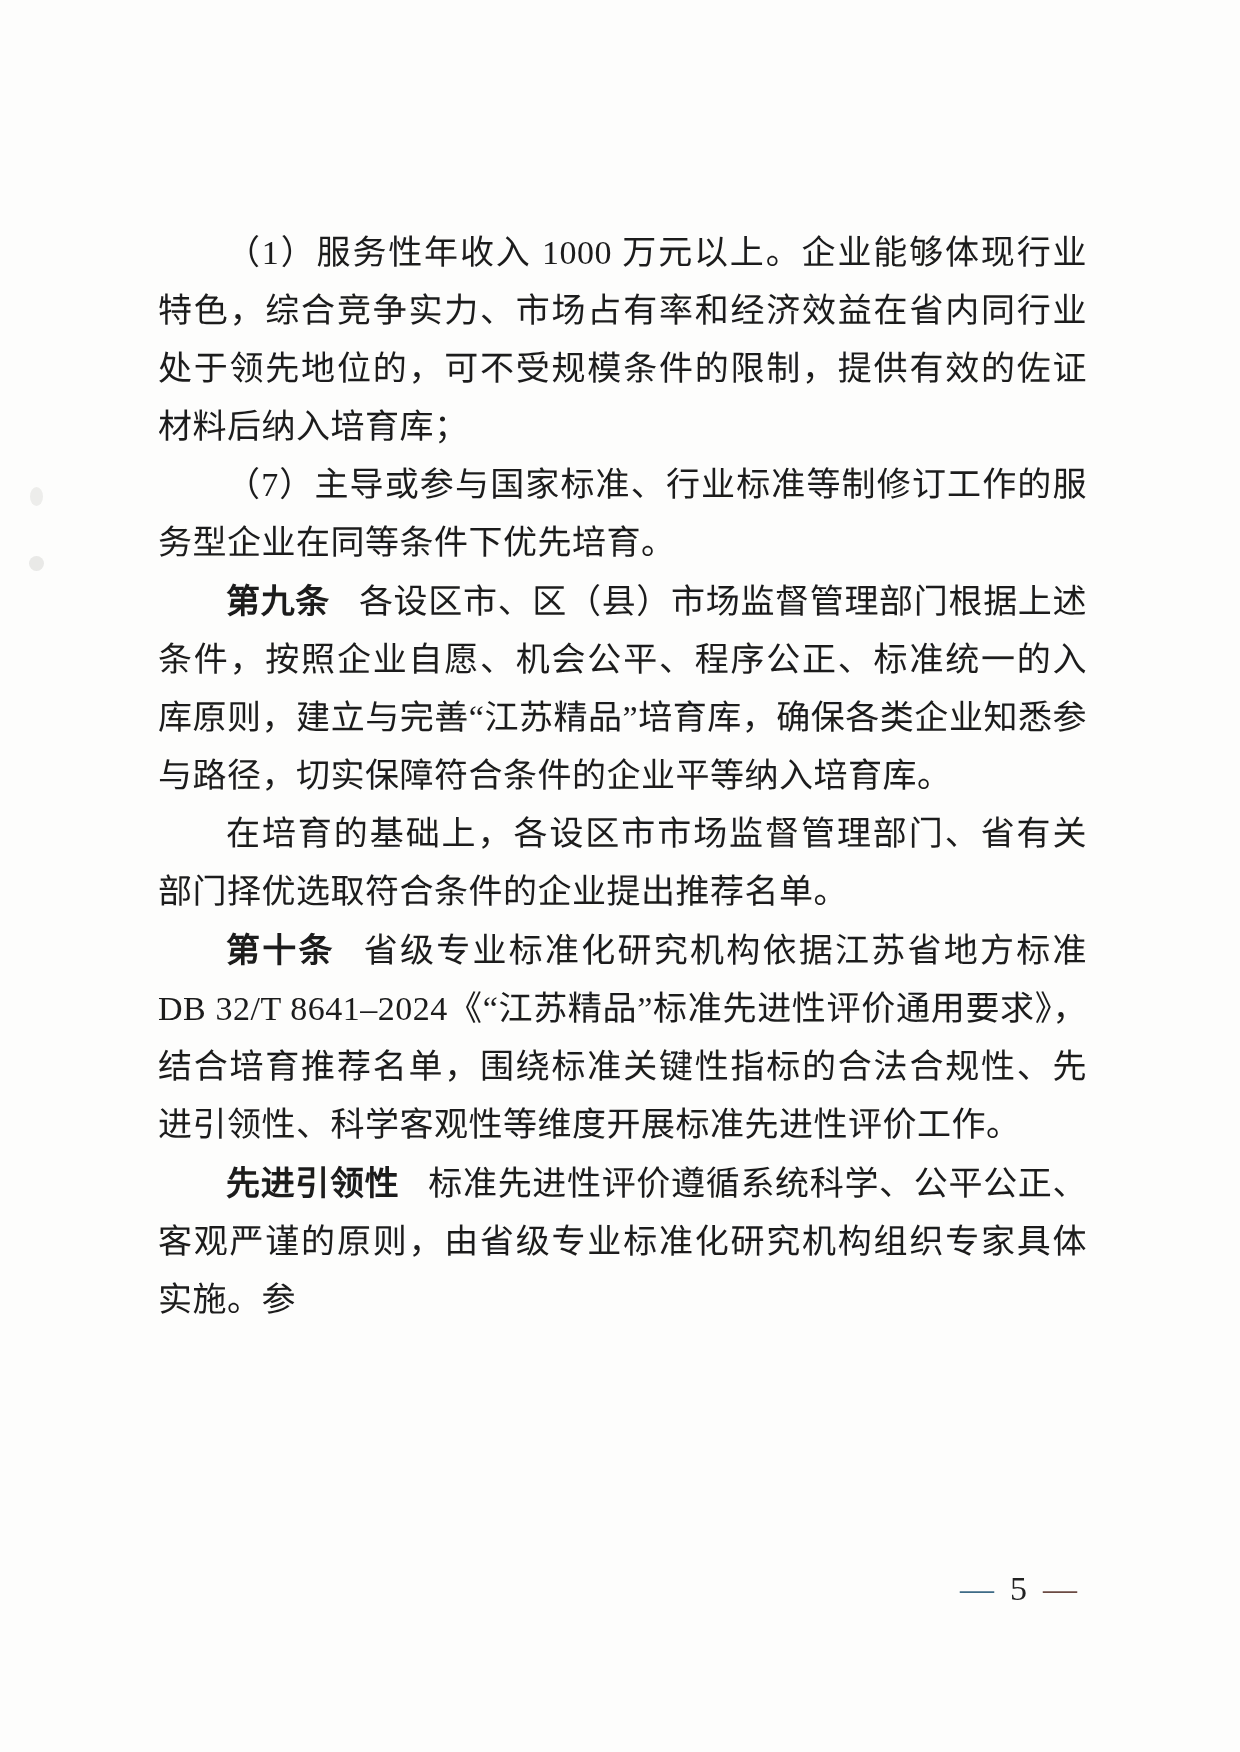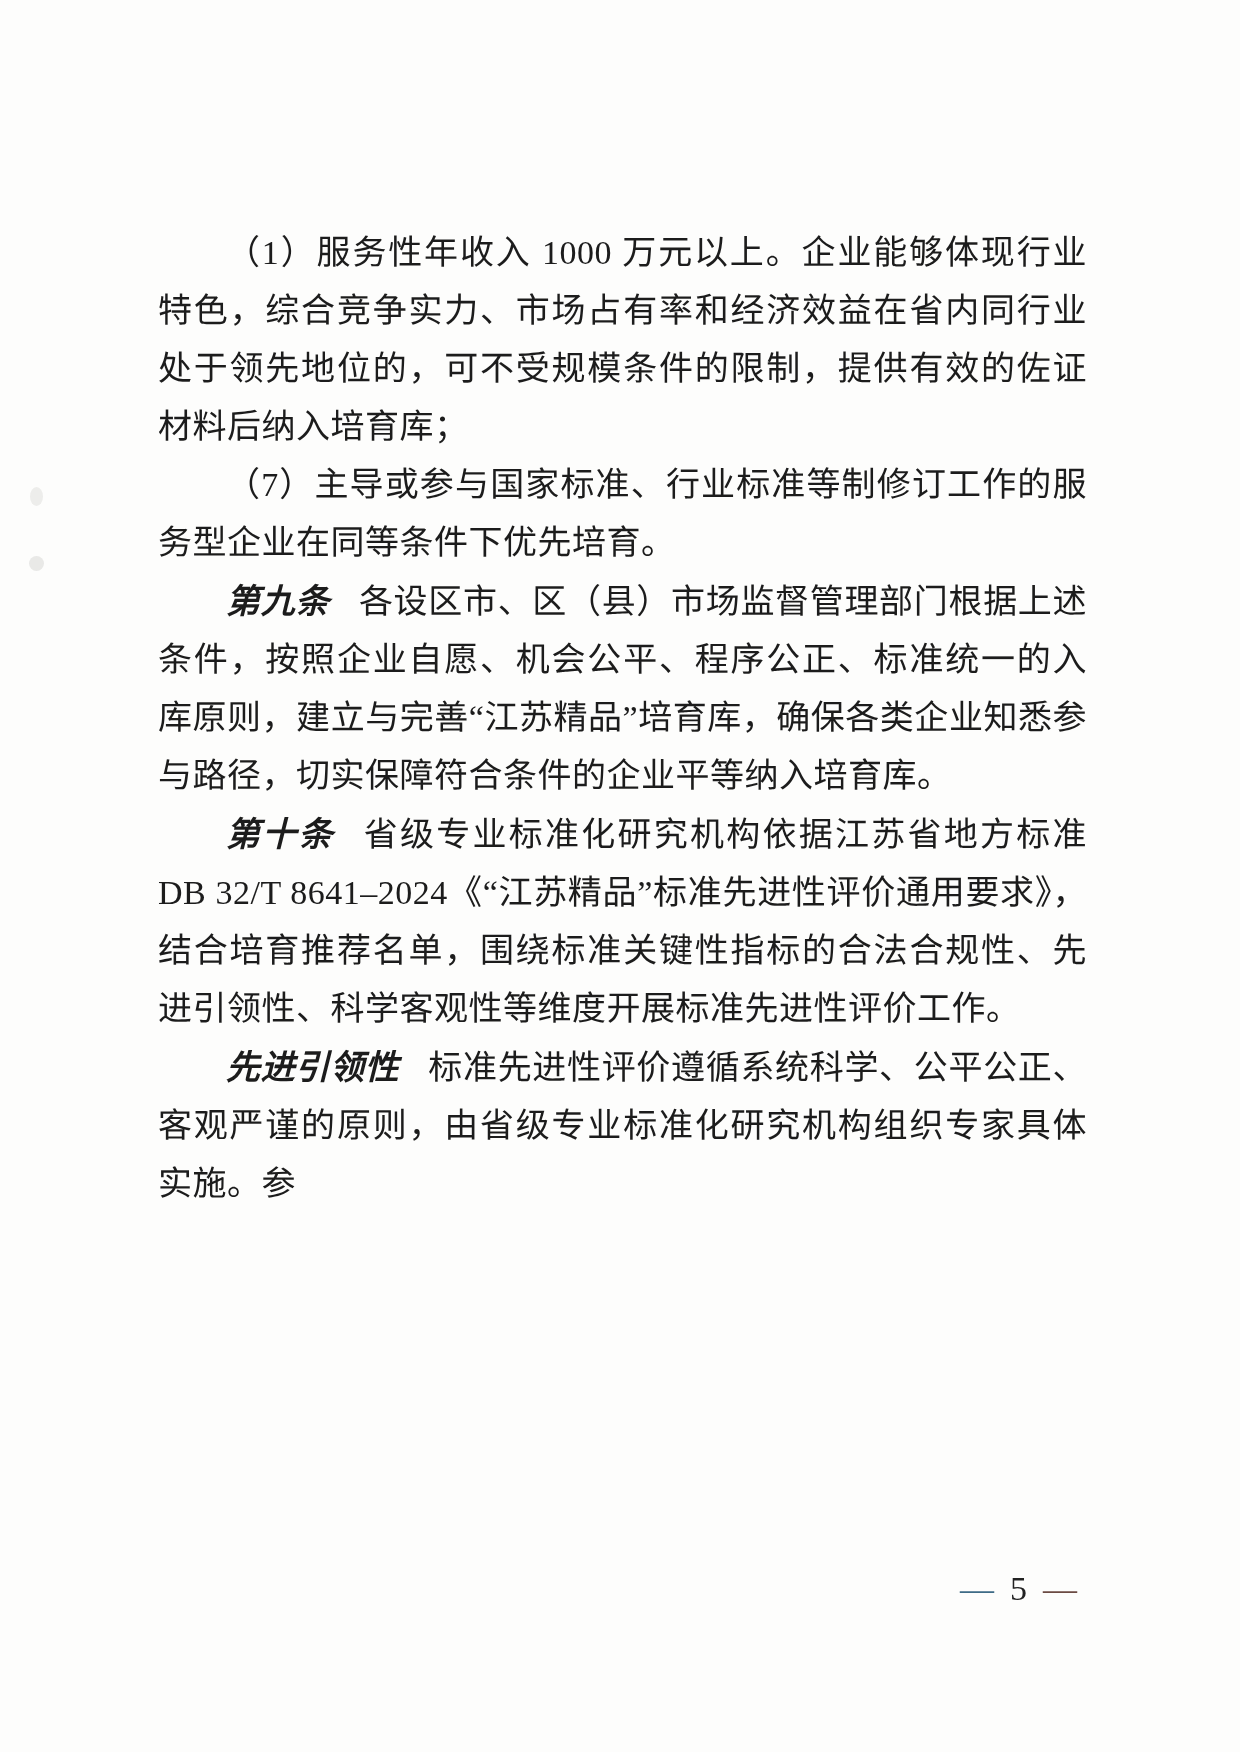--- a/index.html
+++ b/index.html
@@ -26,21 +26,20 @@
     font-size: 34px; line-height: 58px;
     text-align: justify;
     letter-spacing: 0.5px;
   }
   .text-block p { margin: 0; }
   p.indent { text-indent: 2em; }
   .lead {
     font-family: "Liberation Sans", "DejaVu Sans", sans-serif;
     font-weight: 700;
     margin-right: 0.85em;
-    font-style: italic;
   }
   h2.chapter {
     font-family: "Liberation Sans", "DejaVu Sans", sans-serif;
     font-weight: 700;
     font-size: 37px; line-height: 58px;
     text-align: center;
     margin: 26px 0 36px 0;
     letter-spacing: 1px;
     text-indent: 0;
   }
@@ -67,20 +66,21 @@
 
 
     <p class="indent">（1）服务性年收入 1000 万元以上。企业能够体现行业特色，综合竞争实力、市场占有率和经济效益在省内同行业处于领先地位的，可不受规模条件的限制，提供有效的佐证材料后纳入培育库；</p>
 
     <p class="indent">（7）主导或参与国家标准、行业标准等制修订工作的服务型企业在同等条件下优先培育。</p>
 
     <p class="indent">
       <span class="lead">第九条</span><span>各设区市、区（县）市场监督管理部门根据上述条件，按照企业自愿、机会公平、程序公正、标准统一的入库原则，建立与完善“江苏精品”培育库，确保各类企业知悉参与路径，切实保障符合条件的企业平等纳入培育库。</span>
     </p>
 
+    <p class="indent">在培育的基础上，各设区市市场监督管理部门、省有关部门择优选取符合条件的企业提出推荐名单。</p>
 
 
     <p class="indent">
       <span class="lead">第十条</span><span>省级专业标准化研究机构依据江苏省地方标准 DB 32/T 8641–2024《“江苏精品”标准先进性评价通用要求》，结合培育推荐名单，围绕标准关键性指标的合法合规性、先进引领性、科学客观性等维度开展标准先进性评价工作。</span>
     </p>
 
     <p class="indent">
       <span class="lead">先进引领性</span><span>标准先进性评价遵循系统科学、公平公正、客观严谨的原则，由省级专业标准化研究机构组织专家具体实施。参</span>
     </p>
 

